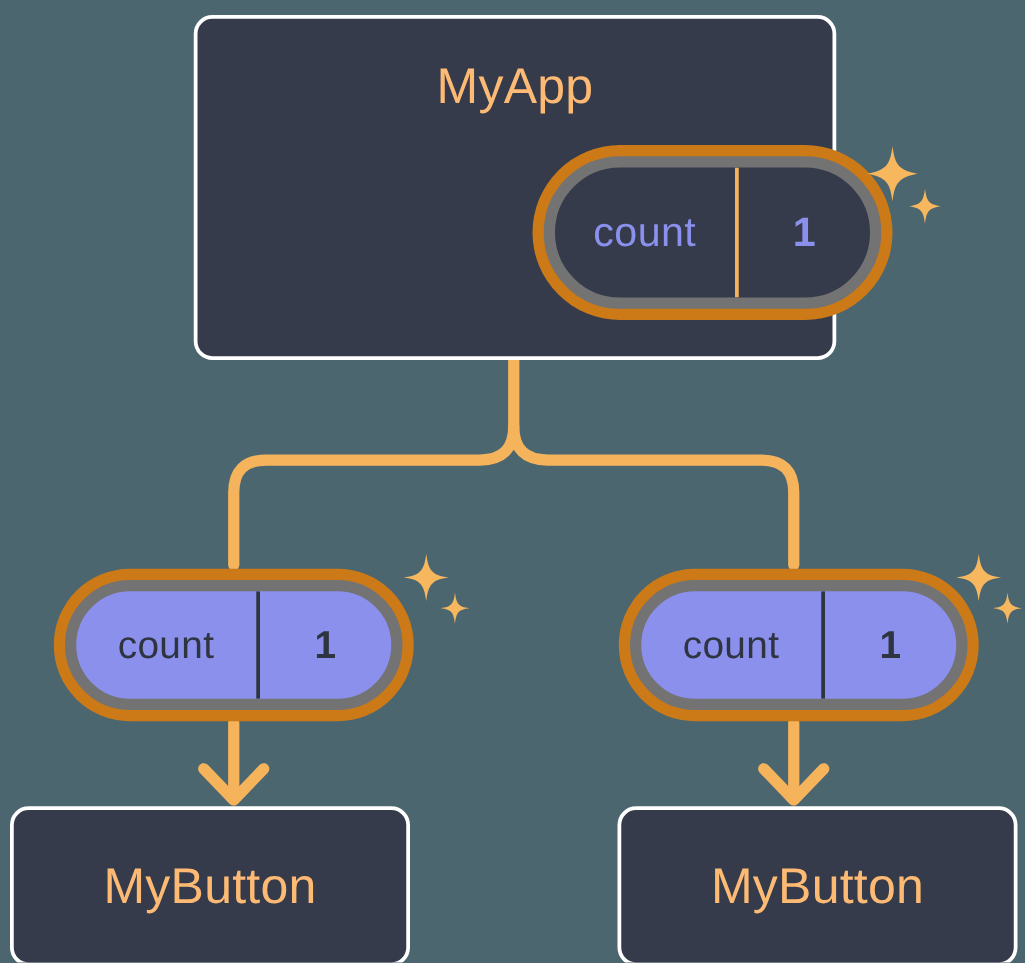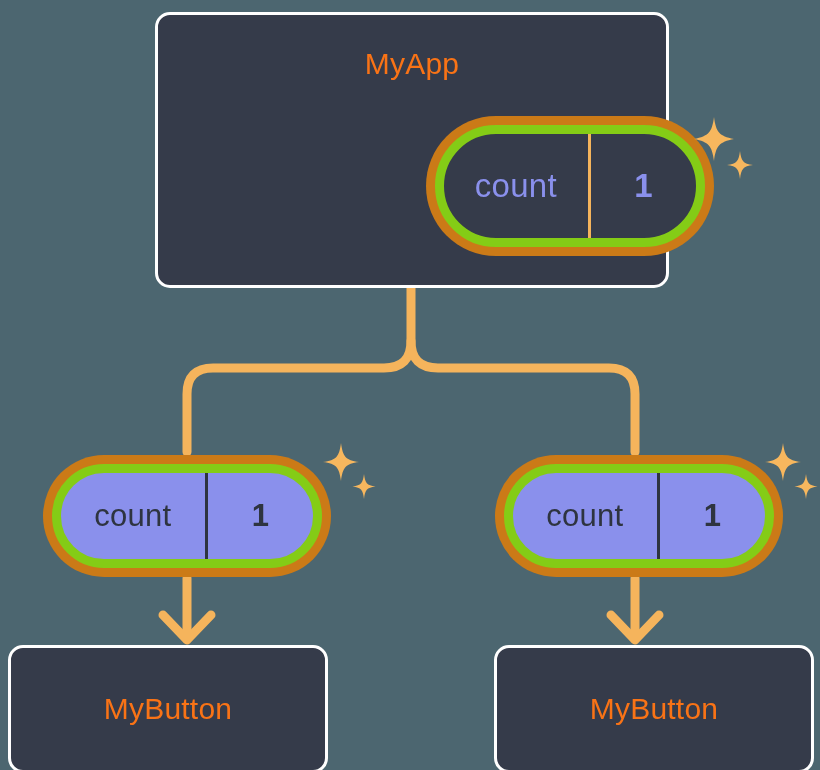--- a/index.html
+++ b/index.html
@@ -36,22 +36,22 @@
     position: absolute;
     box-sizing: border-box;
     background: #353b4a;
     border: 3px solid #ffffff;
     border-radius: 15px;
     display: flex;
     align-items: center;
     justify-content: center;
   }
   .card-title {
-    color: #f97316;
-    font-size: 30px;
+    color: #fdba74;
+    font-size: 40px;
     font-weight: 400;
     letter-spacing: 0.2px;
     line-height: 1;
   }
 
   #card-myapp {
     left: 155px;
     top: 12px;
     width: 514px;
     height: 276px;
@@ -78,21 +78,21 @@
   }
 
   
   .pill {
     position: absolute;
     box-sizing: border-box;
     display: flex;
     align-items: stretch;
     border-radius: 999px;
     
-    border: 9px solid #84cc16;
+    border: 9px solid #737373;
     box-shadow: 0 0 0 9px #cb7a17;
     background: #353b4a;
     overflow: hidden;
   }
   .pill-key, .pill-val {
     display: flex;
     align-items: center;
     justify-content: center;
     box-sizing: border-box;
   }

